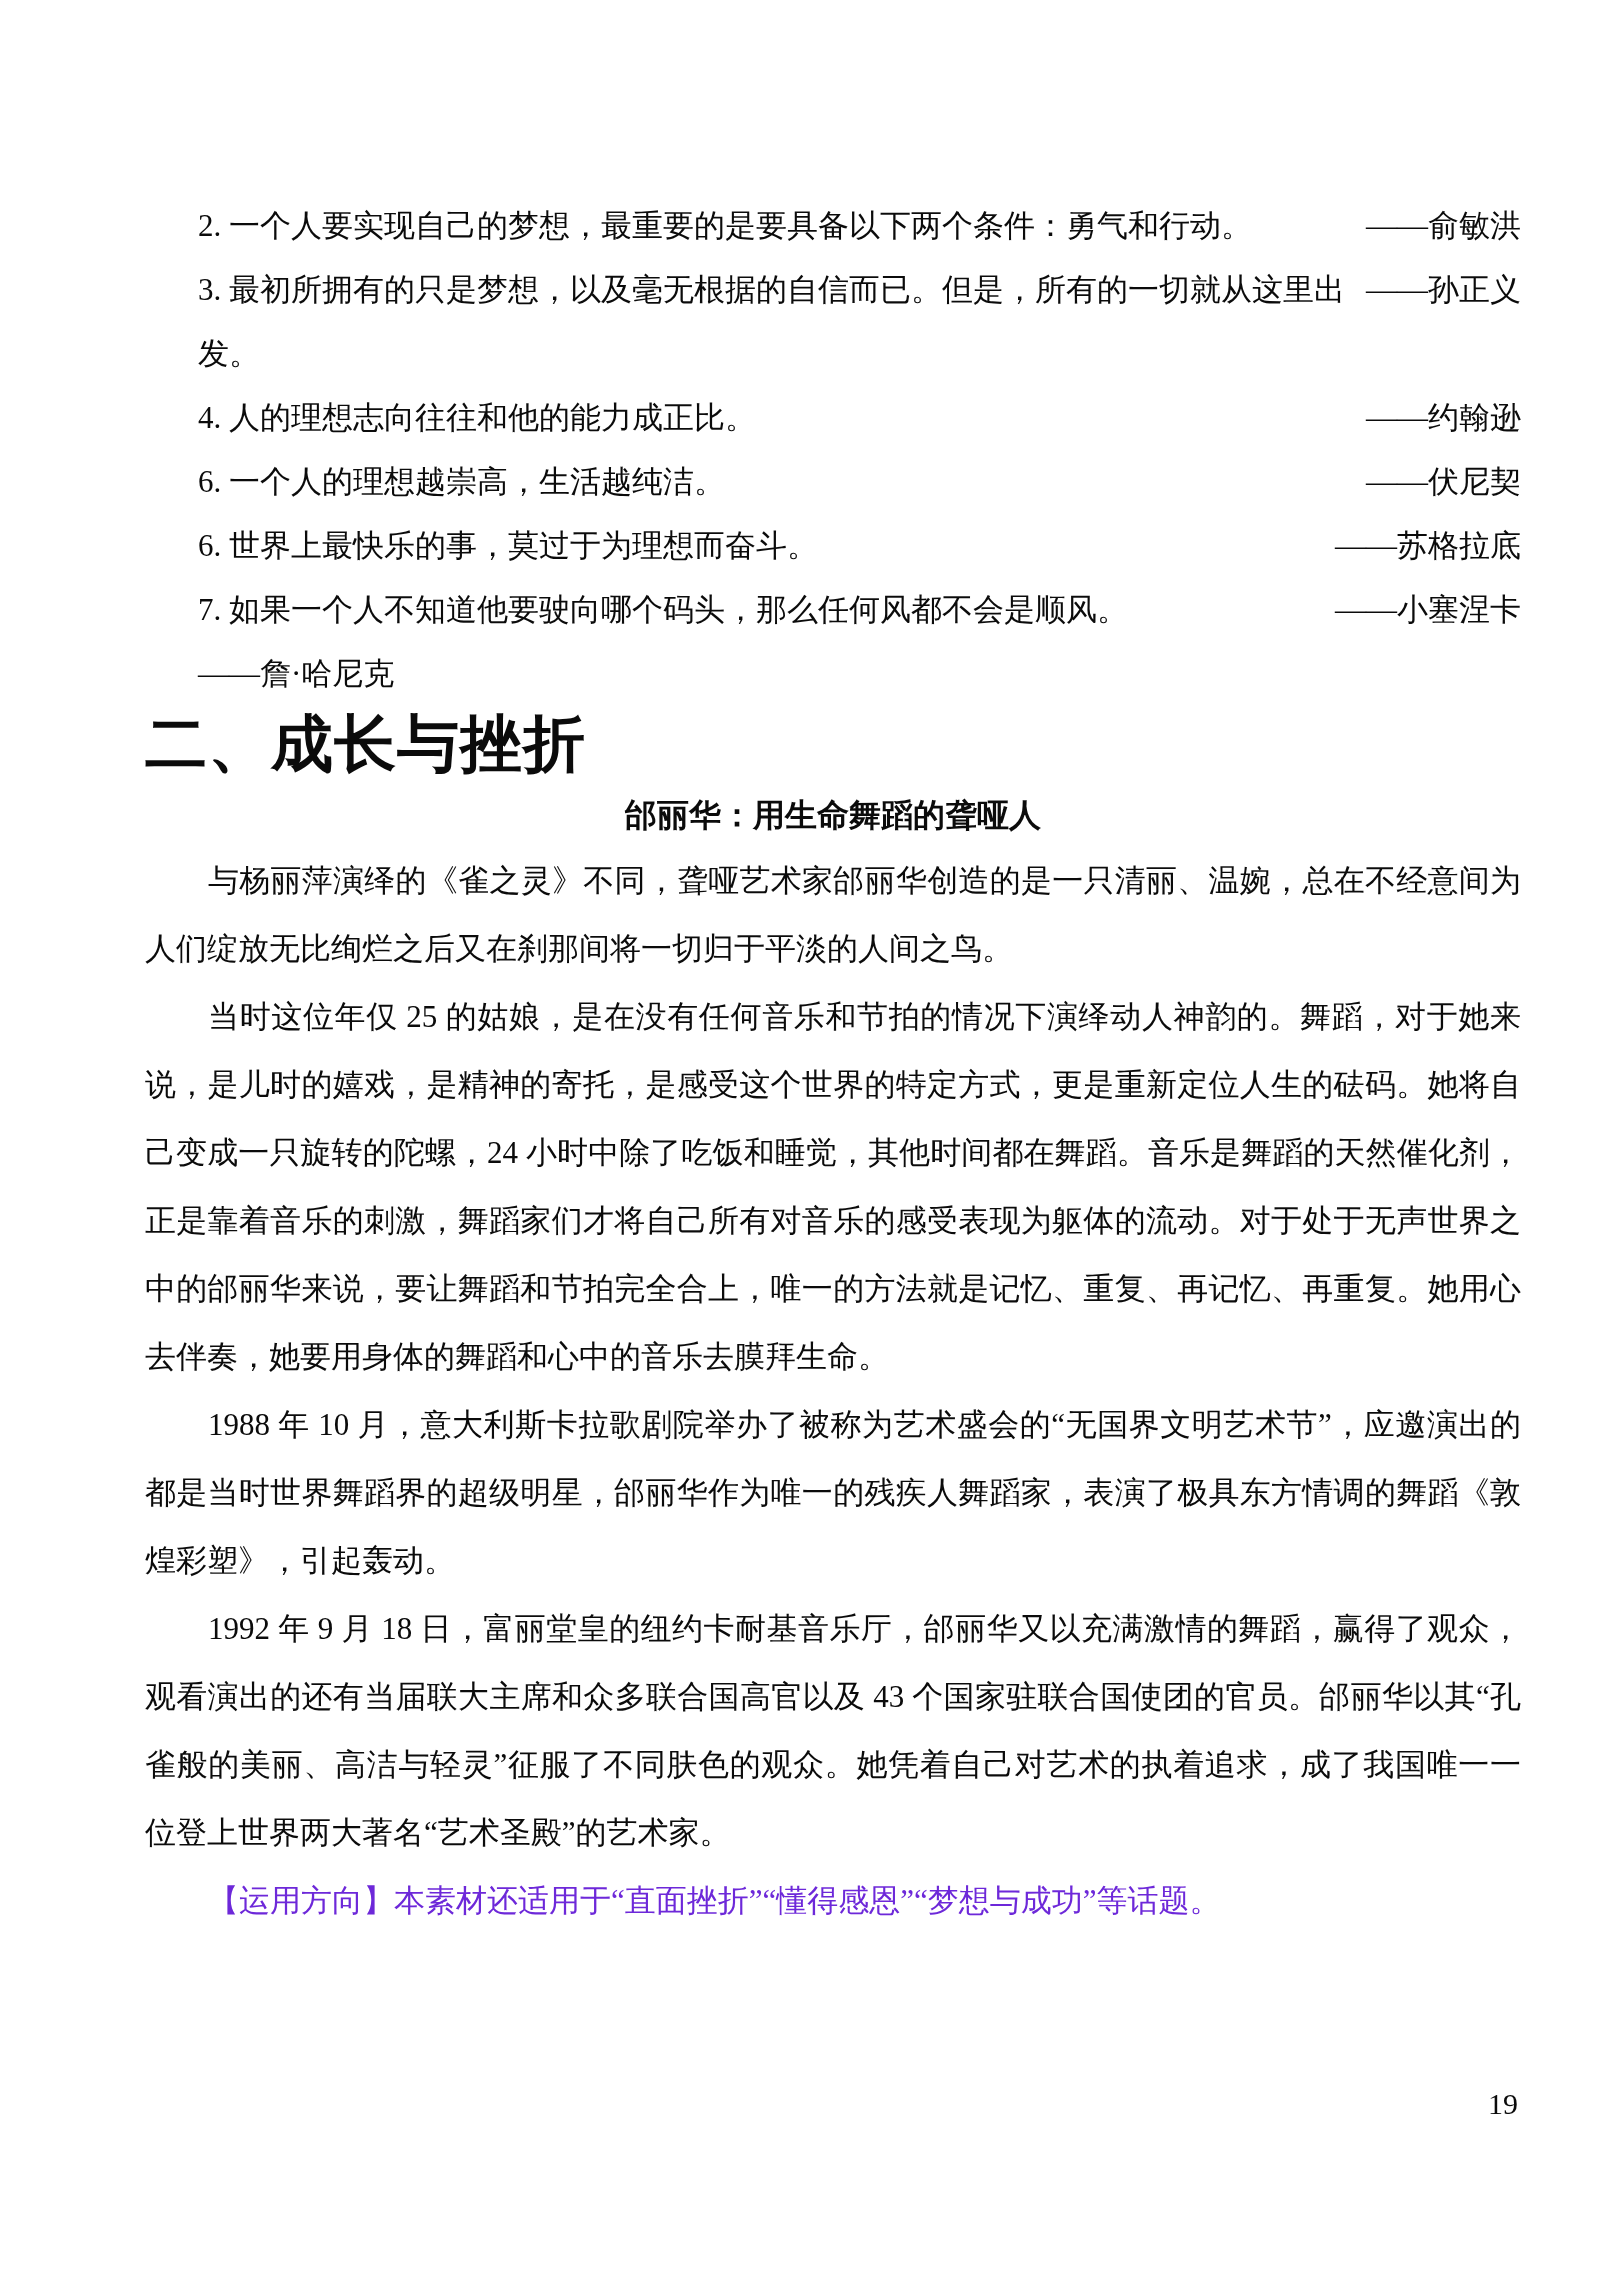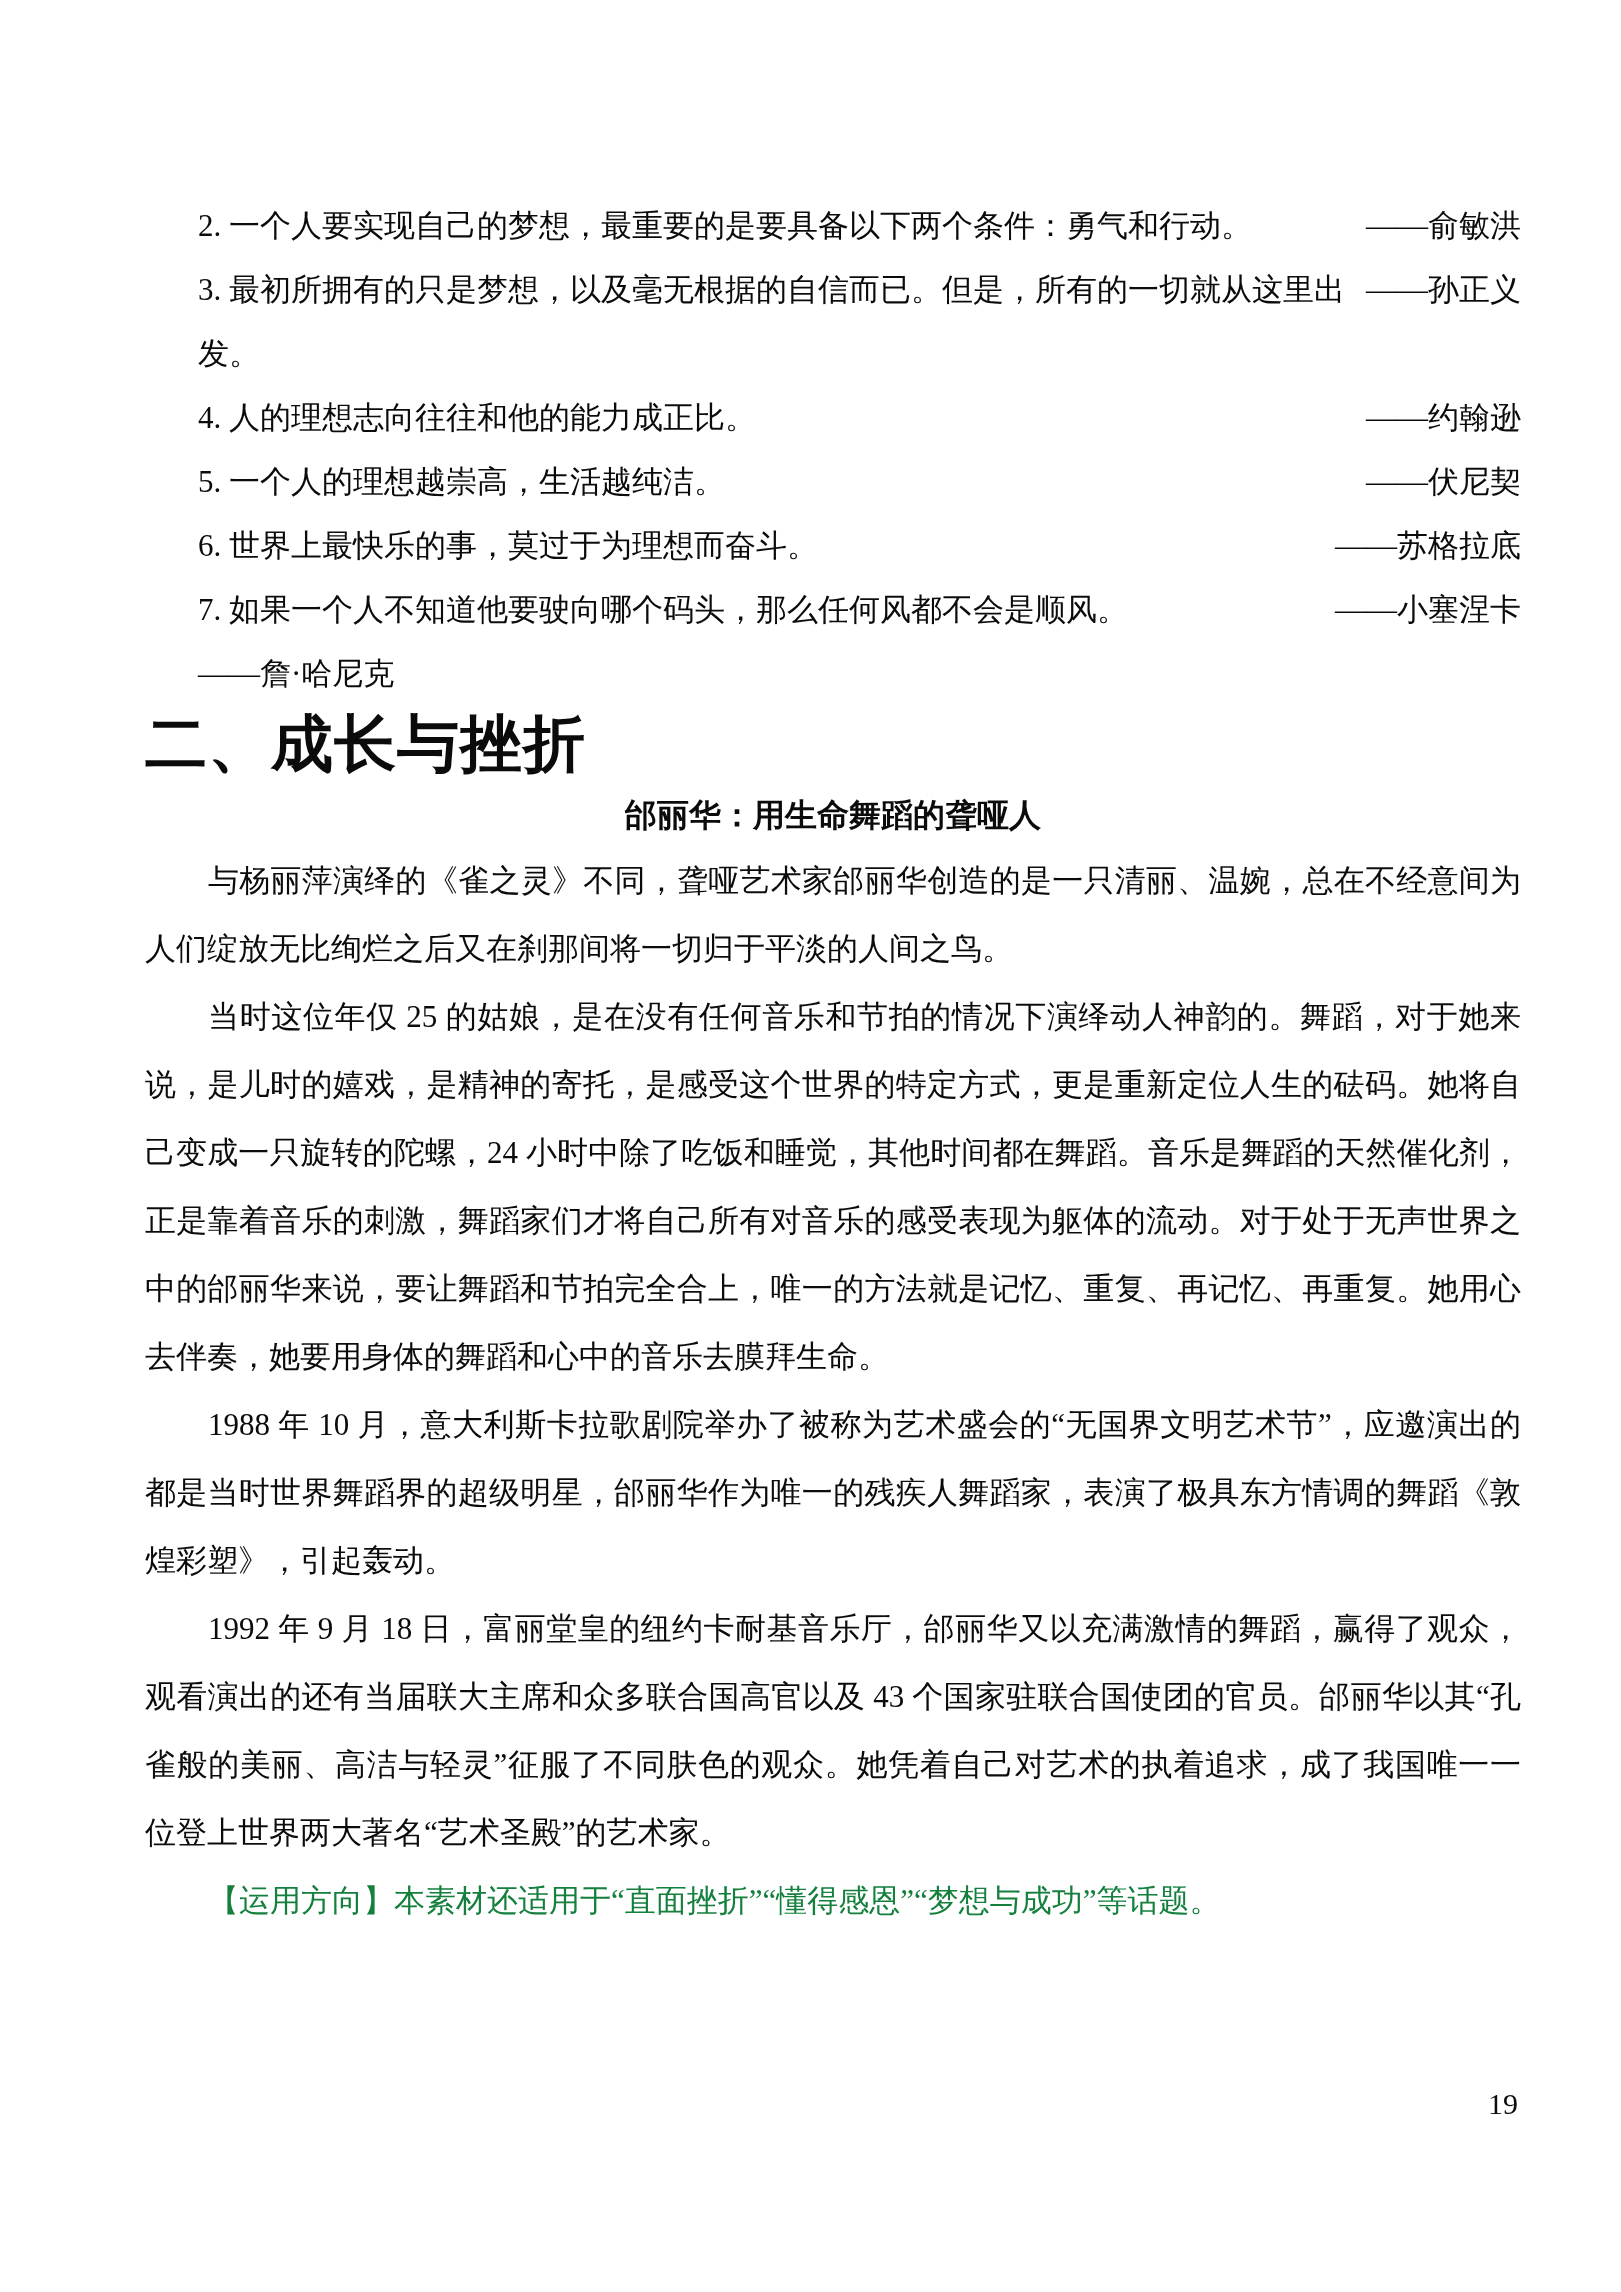--- a/index.html
+++ b/index.html
@@ -56,21 +56,21 @@
     margin-top: 11.8px;
     font-size: 31px;
     line-height: 68px;
     text-align: justify;
   }
   .paras p {
     margin: 0;
     text-indent: 63px;
   }
   .usage-note {
-    color: #15803d;
+    color: #6d28d9;
   }
   .page-number {
     position: absolute;
     top: 2086px;
     right: 149px;
     font-size: 30px;
     line-height: 35px;
     text-align: center;
   }
 </style>
@@ -87,21 +87,21 @@
       </div>
       <div class="quote-row">
         <span>3. 最初所拥有的只是梦想，以及毫无根据的自信而已。但是，所有的一切就从这里出发。</span>
         <span class="author">——孙正义</span>
       </div>
       <div class="quote-row">
         <span>4. 人的理想志向往往和他的能力成正比。</span>
         <span class="author">——约翰逊</span>
       </div>
       <div class="quote-row">
-        <span>5. 一个人的理想越崇高，生活越纯洁。</span>
+        <span>6. 一个人的理想越崇高，生活越纯洁。</span>
         <span class="author">——伏尼契</span>
       </div>
       <div class="quote-row">
         <span>6. 世界上最快乐的事，莫过于为理想而奋斗。</span>
         <span class="author">——苏格拉底</span>
       </div>
       <div class="quote-row">
         <span>7. 如果一个人不知道他要驶向哪个码头，那么任何风都不会是顺风。</span>
         <span class="author">——小塞涅卡</span>
       </div>

